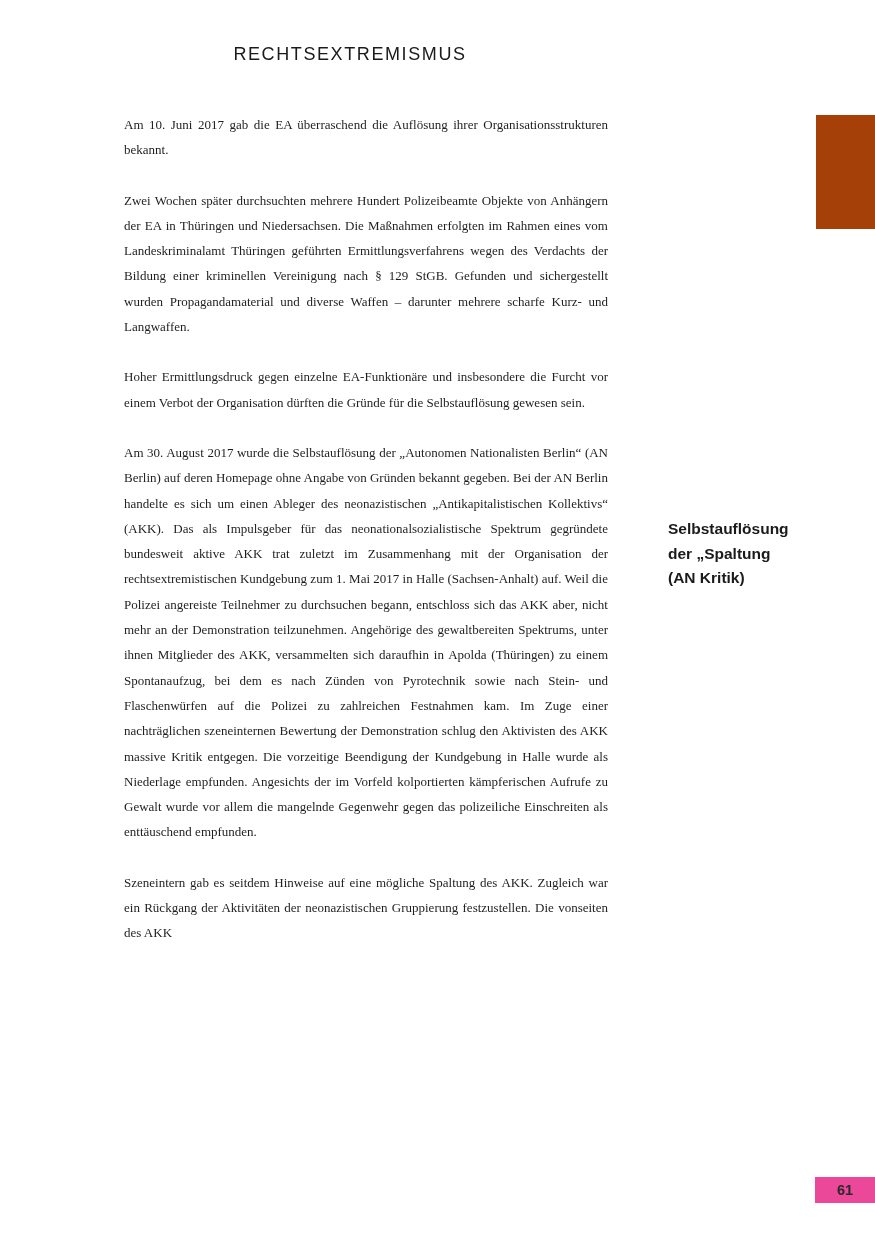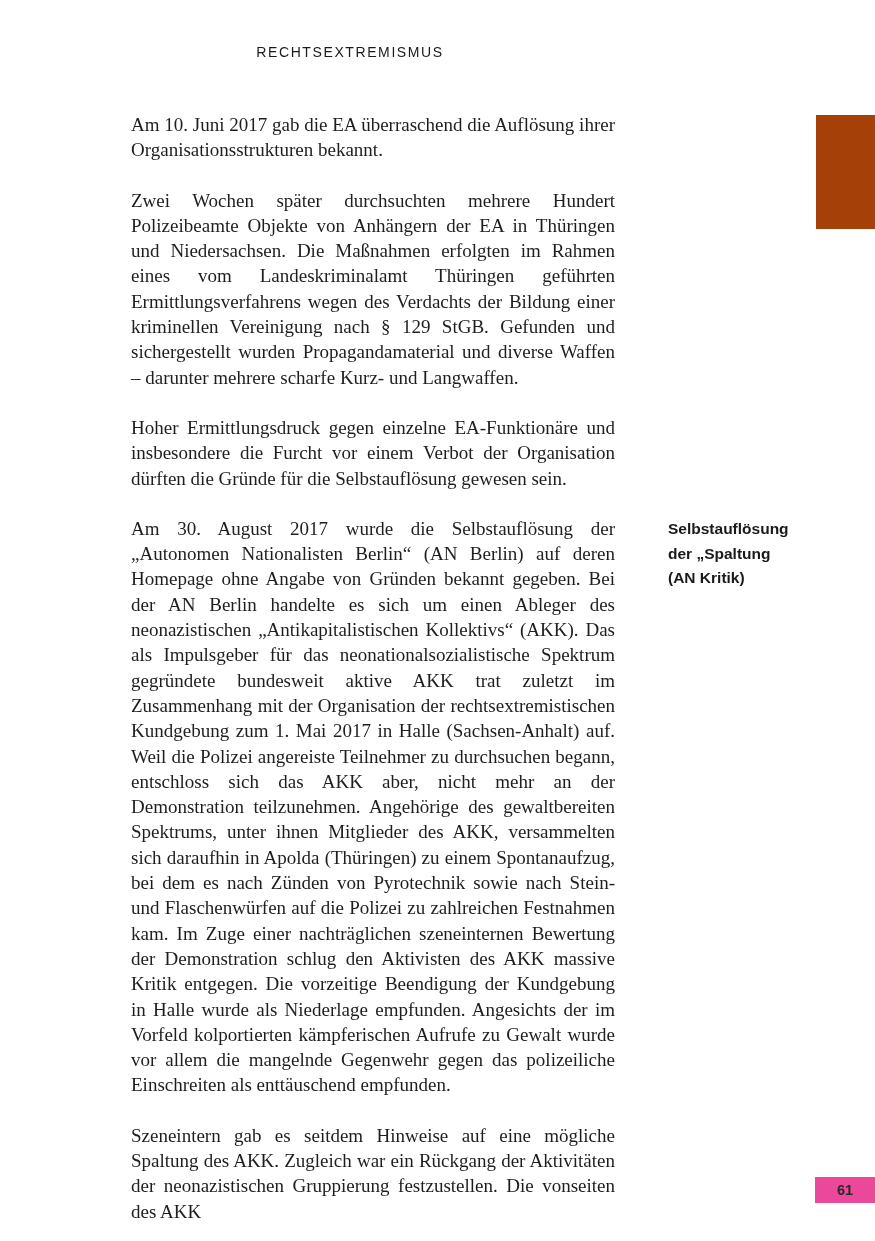--- a/index.html
+++ b/index.html
@@ -16,40 +16,40 @@
     font-family: "Liberation Serif", serif;
     color: #1e1e1e;
   }
   .running-head {
     position: absolute;
     top: 44px;
     left: 0;
     width: 700px;
     text-align: center;
     font-family: "Liberation Sans", sans-serif;
-    font-size: 14px;
+    font-size: 18px;
     letter-spacing: 1.6px;
     font-weight: 400;
     color: #1a1a1a;
     text-transform: uppercase;
   }
   .chapter-tab {
     position: absolute;
     top: 115px;
     right: 0;
     width: 59px;
     height: 114px;
     background: #a54108;
   }
   .body-column {
     position: absolute;
     top: 112px;
-    left: 131px;
+    left: 124px;
     width: 484px;
-    font-size: 19px;
+    font-size: 13px;
     line-height: 25.3px;
     text-align: justify;
     hyphens: auto;
     -webkit-hyphens: auto;
   }
   .body-column p {
     margin: 0 0 25px 0;
   }
   .body-column p:last-child {
     margin-bottom: 0;

